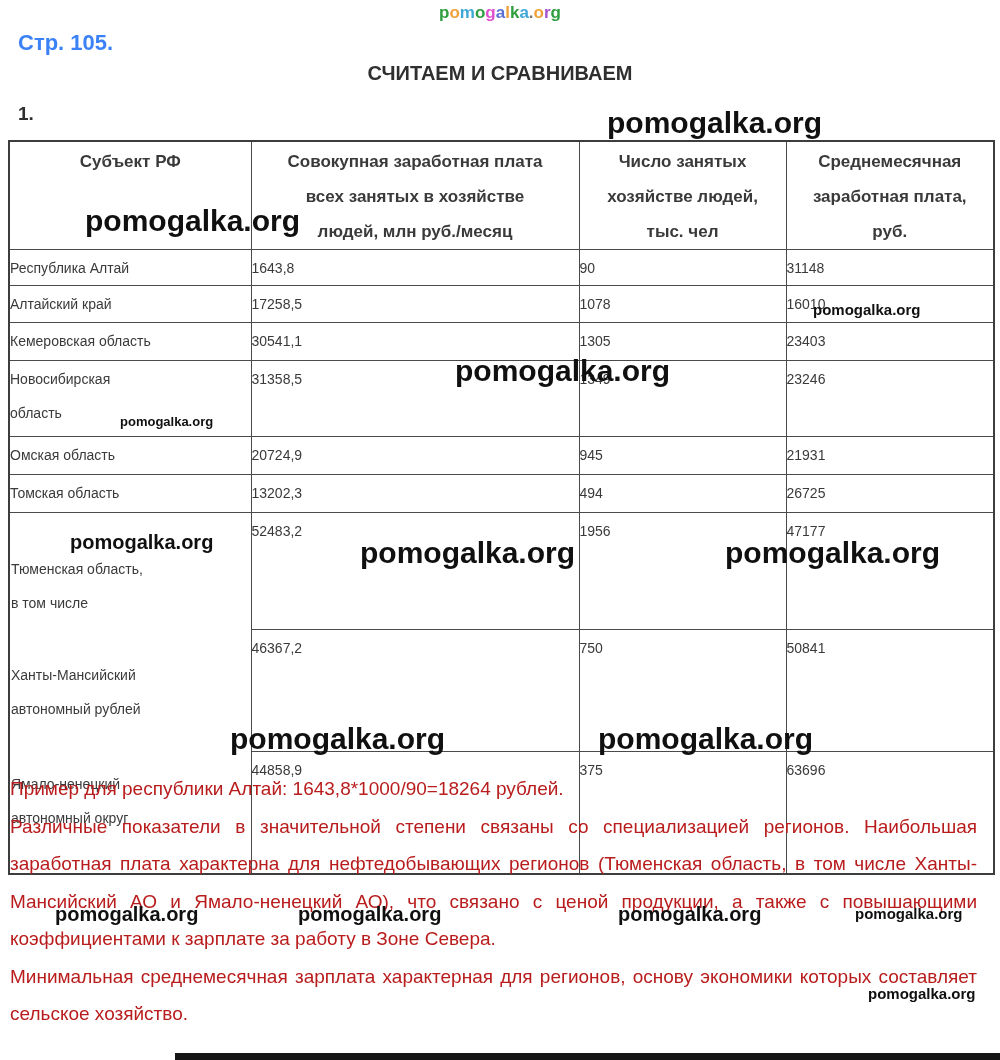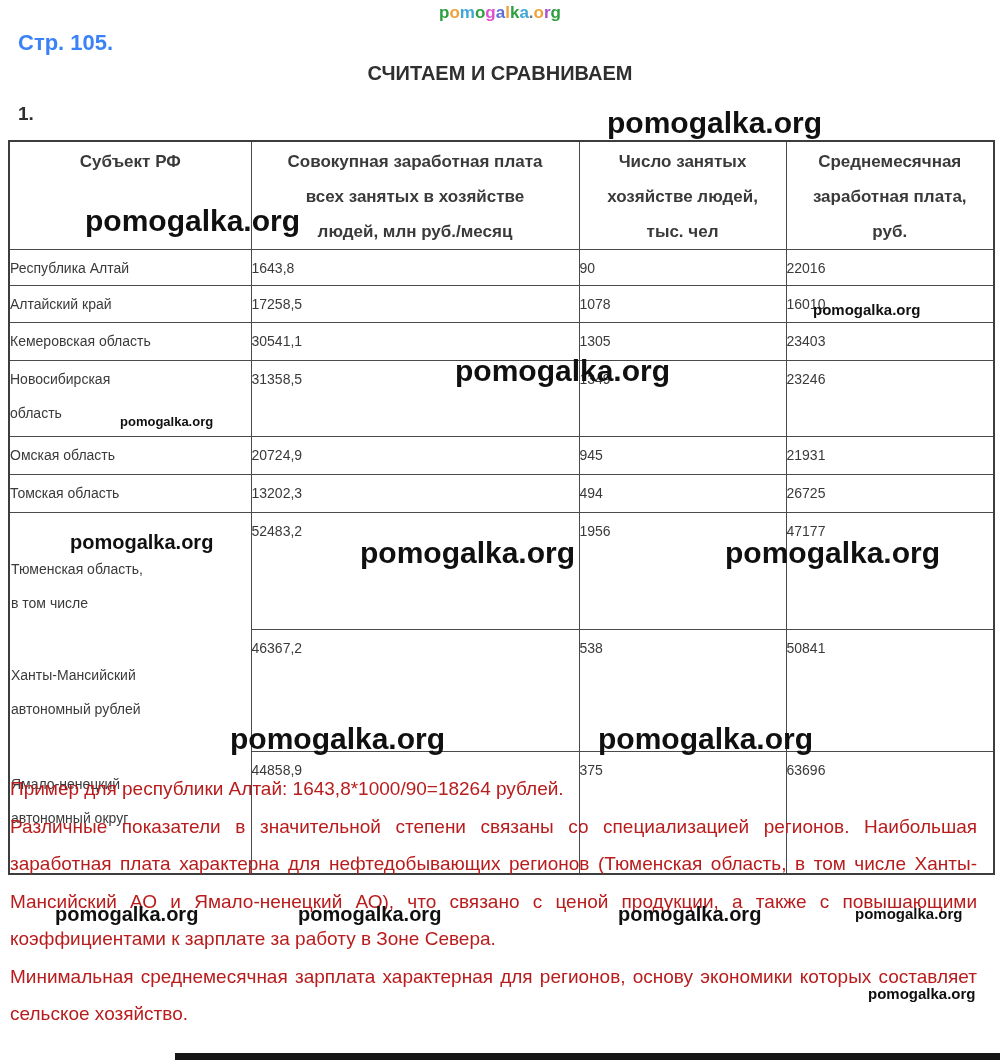--- a/index.html
+++ b/index.html
@@ -96,21 +96,21 @@
         <th>Среднемесячная
 заработная плата,
 руб.</th>
       </tr>
     </thead>
     <tbody>
       <tr class="h36">
         <td>Республика Алтай</td>
         <td>1643,8</td>
         <td>90</td>
-        <td>22016</td>
+        <td>31148</td>
       </tr>
       <tr class="h37">
         <td>Алтайский край</td>
         <td>17258,5</td>
         <td>1078</td>
         <td>16010</td>
       </tr>
       <tr class="h38">
         <td>Кемеровская область</td>
         <td>30541,1</td>
@@ -144,21 +144,21 @@
 автономный рублей</div>
           <div class="region-block rb3">Ямало-ненецкий
 автономный округ</div>
         </td>
         <td>52483,2</td>
         <td>1956</td>
         <td>47177</td>
       </tr>
       <tr class="h75">
         <td>46367,2</td>
-        <td>538</td>
+        <td>750</td>
         <td>50841</td>
       </tr>
       <tr class="h75">
         <td>44858,9</td>
         <td>375</td>
         <td>63696</td>
       </tr>
     </tbody>
   </table>
 

